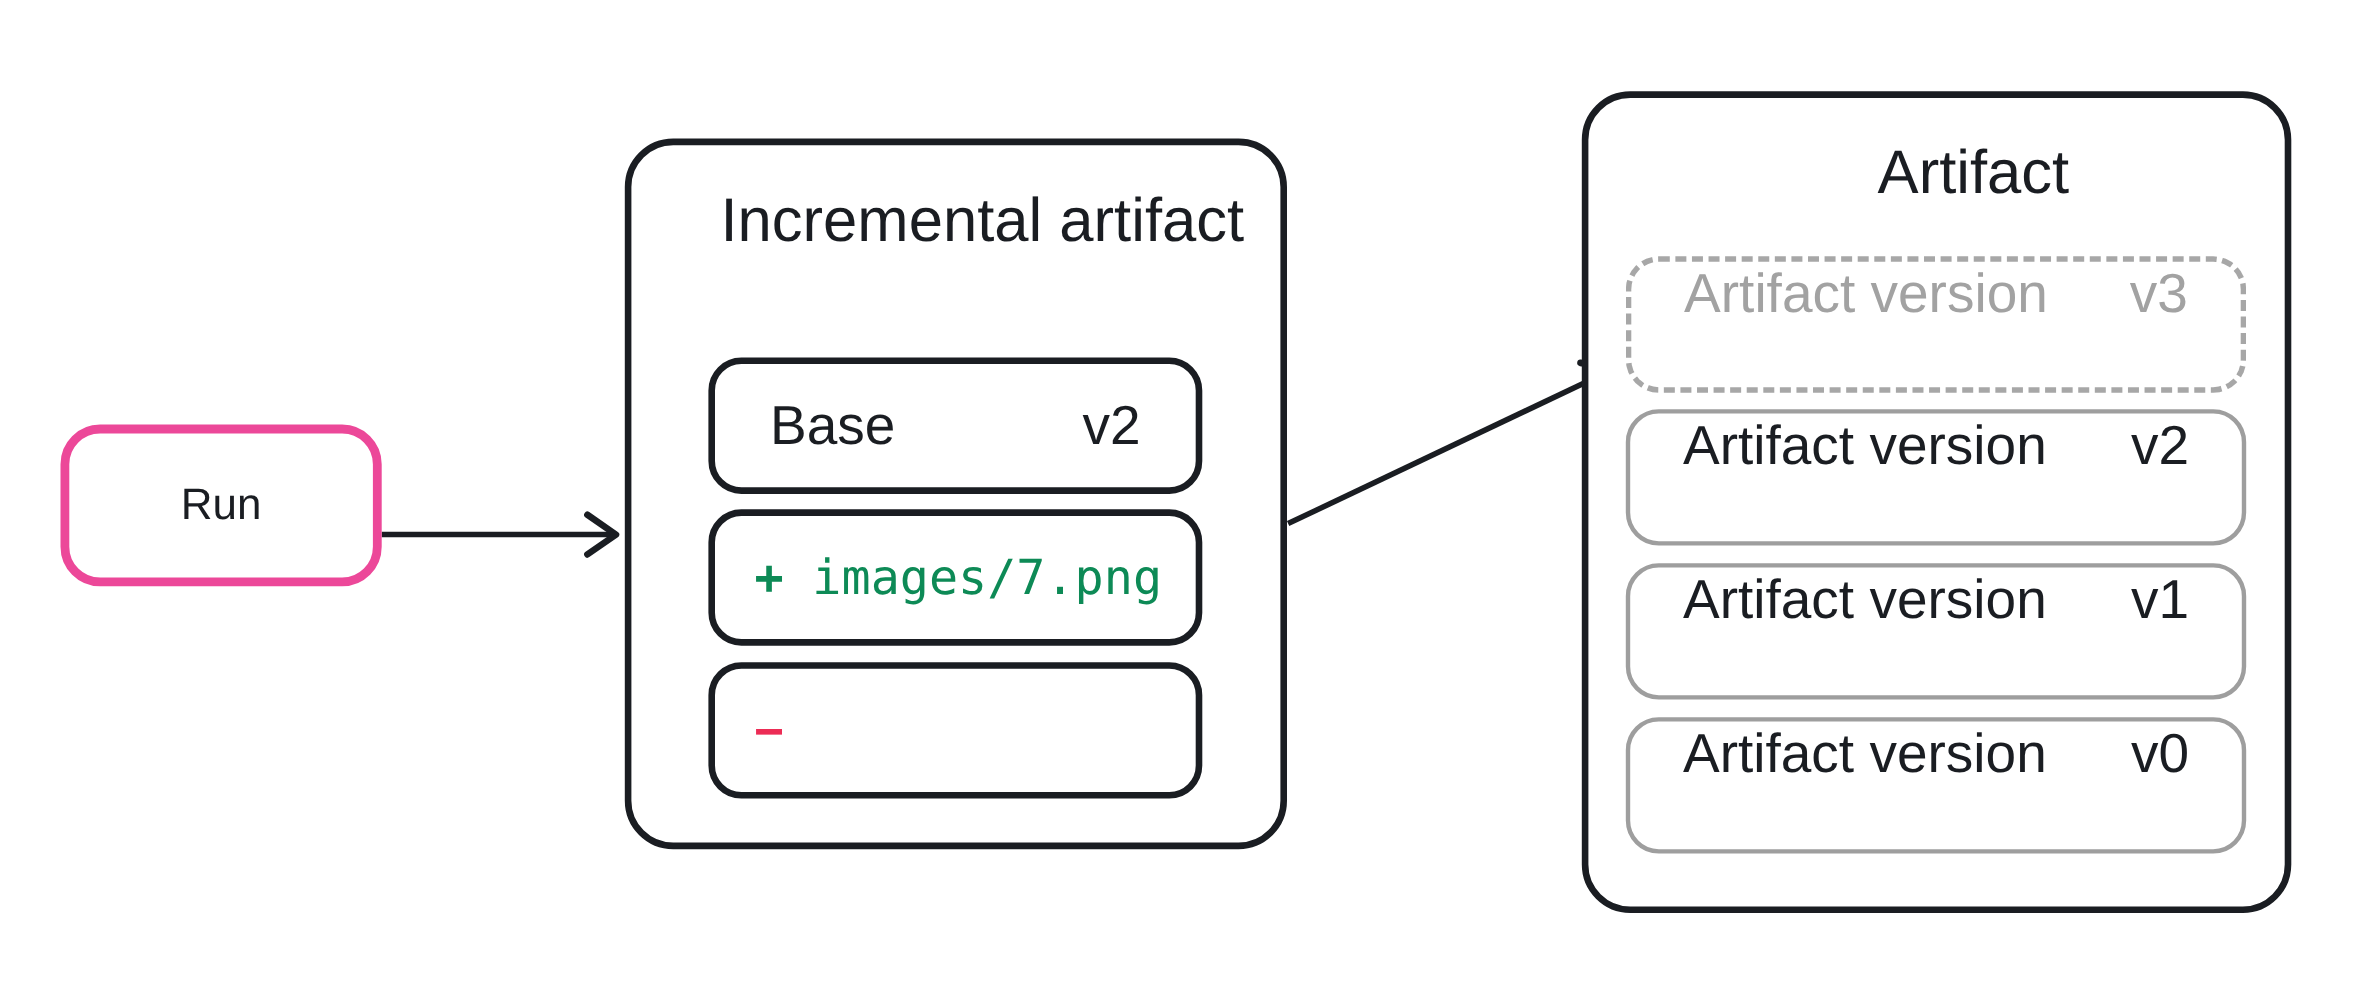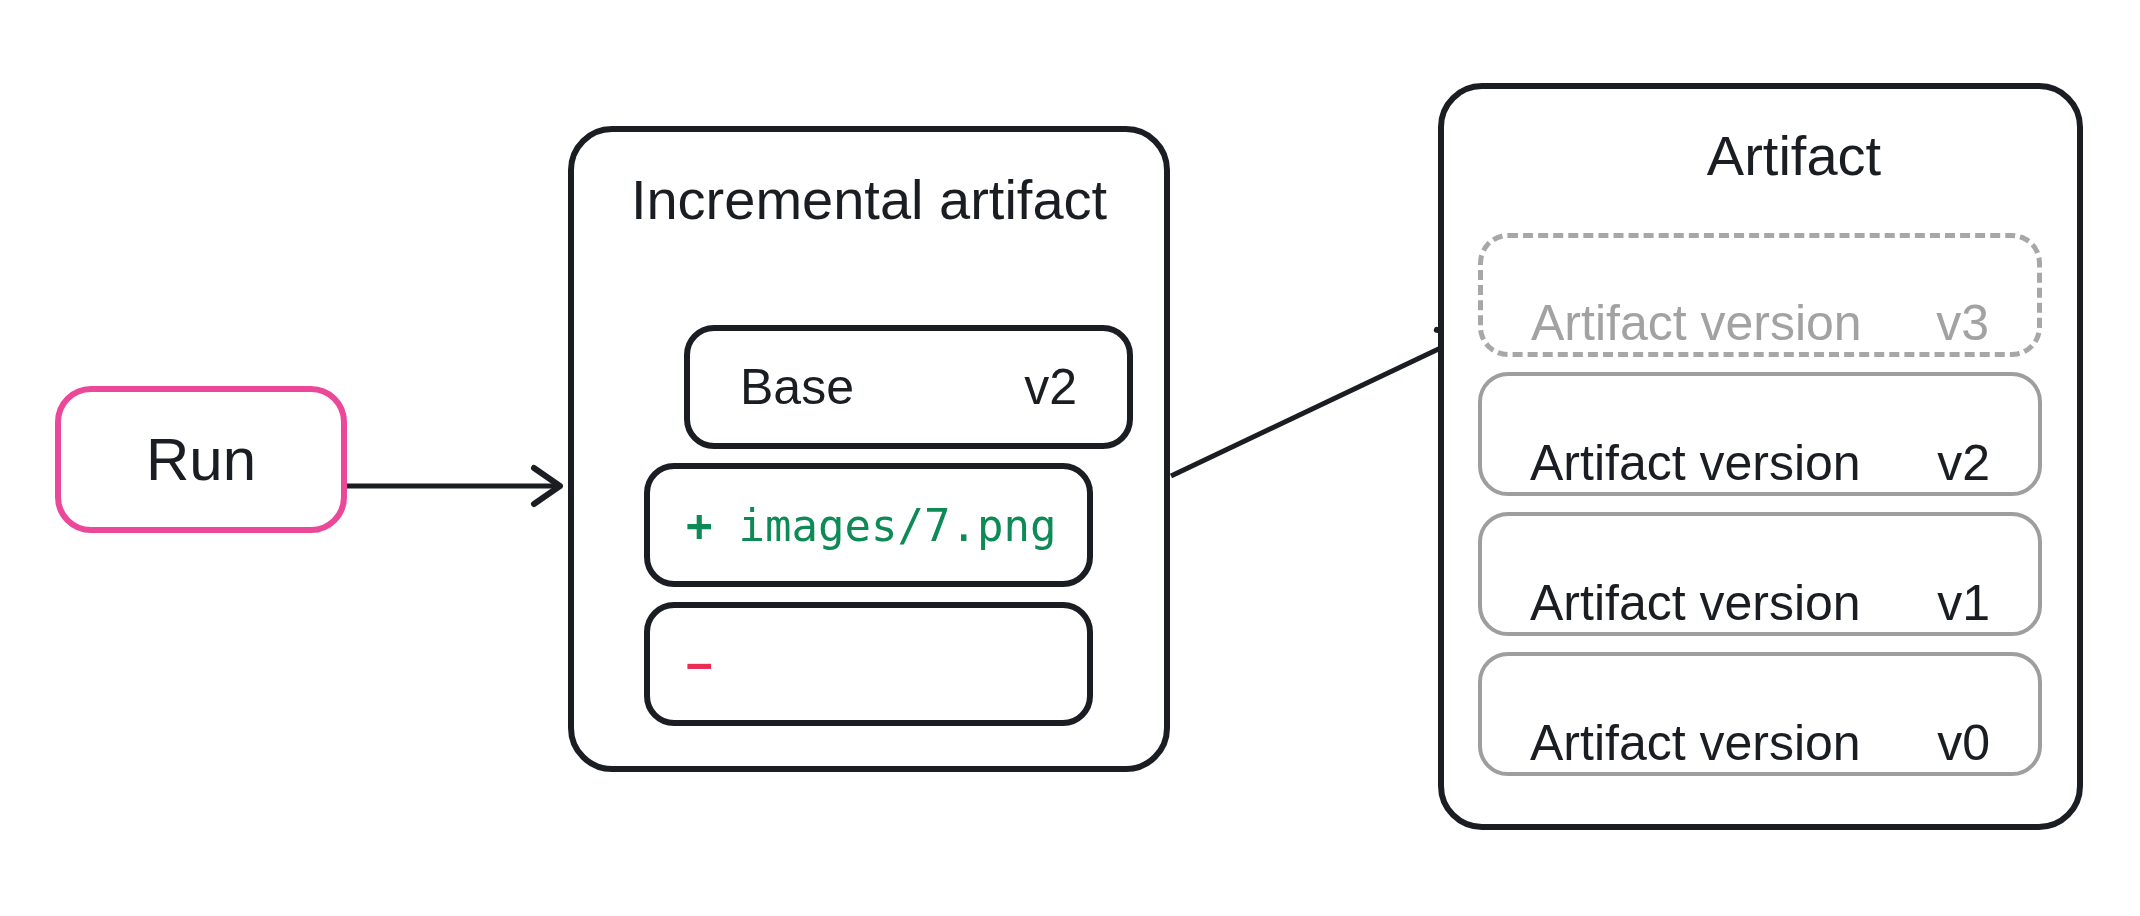--- a/index.html
+++ b/index.html
@@ -9,41 +9,41 @@
     background:#ffffff;
     font-family:"Liberation Sans", sans-serif;
     color:#1a1d22;
     overflow:hidden;
   }
   .box{position:absolute;background:#ffffff;box-sizing:border-box;}
 
   
   .run-box{
     left:55px;top:386px;width:292px;height:147px;
-    border:6px solid #ec4899;border-radius:36px;
+    border:8px solid #ec4899;border-radius:36px;
     display:flex;align-items:center;justify-content:center;
-    font-size:60px;
+    font-size:40px;
   }
 
   
   .inc-box{
     left:568px;top:126px;width:602px;height:646px;
     border:6px solid #1a1d22;border-radius:44px;
   }
   .inc-title{
     position:absolute;left:568px;top:172px;width:602px;
-    text-align:center;font-size:56px;line-height:1.0;
+    text-align:center;font-size:56px;line-height:1.0;padding-left:24px;
   }
   .inner-row{
     position:absolute;left:644px;width:449px;height:124px;
     background:#fff;box-sizing:border-box;
     border:6px solid #1a1d22;border-radius:30px;
     display:flex;align-items:center;
   }
-  .row-base{top:325px;justify-content:space-between;padding:0 50px;font-size:50px;margin-left:40px;}
+  .row-base{top:325px;justify-content:space-between;padding:0 50px;font-size:50px;}
   .row-plus{top:463px;}
   .row-minus{top:602px;}
   .mono-row{
     padding-left:36px;gap:26px;
     font-family:"DejaVu Sans Mono", monospace;font-size:44px;
   }
   .op{font-weight:bold;}
   .green{color:#0d8a56;}
   .red{color:#ec2c55;}
 
@@ -52,21 +52,21 @@
     left:1438px;top:83px;width:645px;height:747px;
     border:6px solid #1a1d22;border-radius:44px;
   }
   .art-title{
     position:absolute;left:1438px;top:128px;width:712px;
     text-align:center;font-size:56px;line-height:1.0;
   }
   .ver-row{
     position:absolute;left:1478px;width:564px;height:124px;
     background:#fff;box-sizing:border-box;
-    display:flex;align-items:flex-end;justify-content:space-between;
+    display:flex;align-items:flex-start;justify-content:space-between;
     padding:0 48px;font-size:50px;
   }
   .ver-dashed{
     top:233px;
     border:5px dashed #a7a7a7;border-radius:30px;
     color:#a2a2a2;
   }
   .ver-solid{border:4px solid #9e9e9e;border-radius:30px;color:#1a1d22;}
   .ver-v2{top:372px;}
   .ver-v1{top:512px;}

